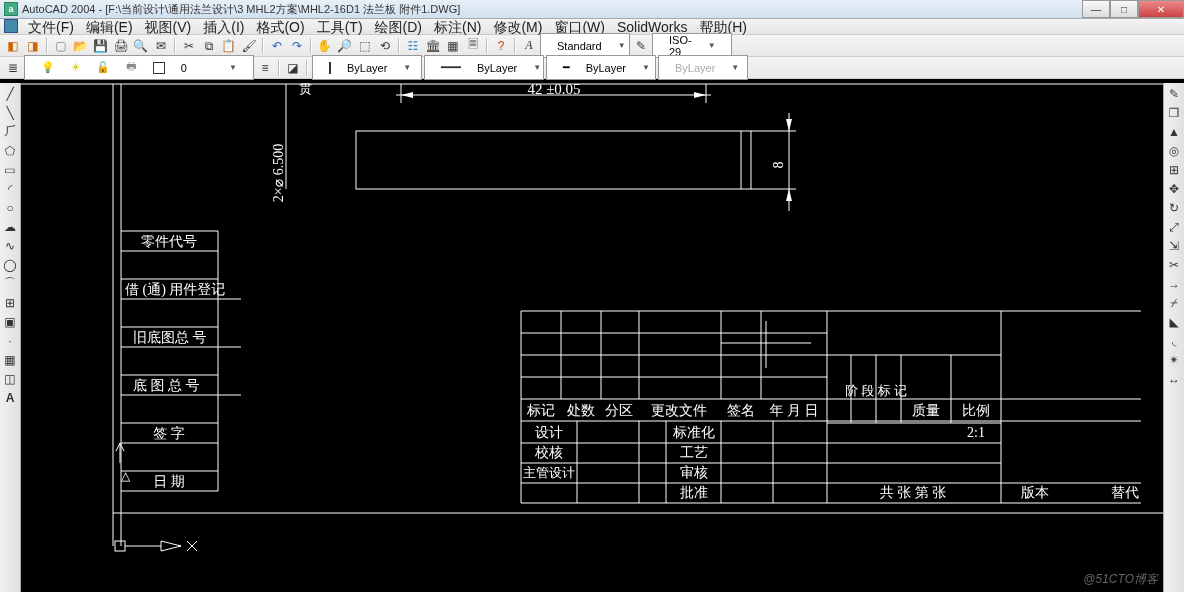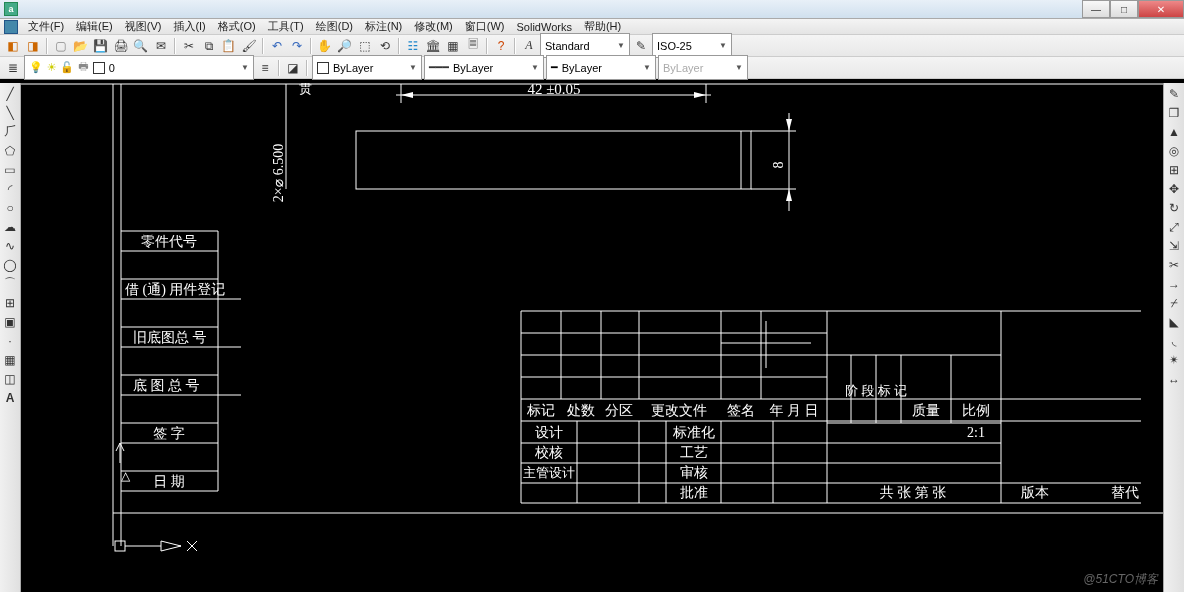--- a/index.html
+++ b/index.html
@@ -5,28 +5,28 @@
 * { margin: 0; padding: 0; box-sizing: border-box; font-family: "Microsoft YaHei", Arial, sans-serif; }
 body { width: 1184px; height: 592px; overflow: hidden; background: #000; position: relative; }
 
 .title-bar { height: 19px; background: linear-gradient(#e8f0f8,#d0e0ee); display: flex; align-items: center; font-size: 11px; padding-left: 4px; border-bottom: 1px solid #aaa; }
 .title-bar .app-icon { width: 14px; height: 14px; background: #4a8; border: 1px solid #285; margin-right: 4px; display: inline-flex; align-items: center; justify-content: center; color: #fff; font-size: 9px; font-weight: bold; }
 .title-bar .title-text { color: #333; }
 .win-btns { position: absolute; right: 0; top: 0; display: flex; }
 .win-btn { width: 28px; height: 18px; border: 1px solid #999; background: linear-gradient(#f8f8f8,#ddd); display: flex; align-items: center; justify-content: center; font-size: 10px; color: #333; }
 .win-btn.close { width: 46px; background: linear-gradient(#e88,#c44); color: #fff; }
 
-.menu-bar { height: 16px; background: linear-gradient(#f4f4f4,#e4e4e4); display: flex; align-items: center; font-size: 11px; padding-left: 4px; border-bottom: 1px solid #ccc; }
+.menu-bar { height: 16px; background: linear-gradient(#f4f4f4,#e4e4e4); display: flex; font-size: 14px; padding-left: 4px; border-bottom: 1px solid #ccc; }
 .menu-bar .doc-icon { width: 14px; height: 14px; background: #48a; border: 1px solid #258; margin-right: 4px; }
 .menu-bar span { padding: 0 6px; color: #222; }
 
 .toolbar-row { height: 22px; background: linear-gradient(#f4f4f4,#e8e8e8); display: flex; align-items: center; border-bottom: 1px solid #ccc; padding-left: 4px; gap: 2px; font-size: 11px; }
 .tb-btn { width: 18px; height: 18px; border: 1px solid transparent; display: flex; align-items: center; justify-content: center; font-size: 12px; color: #333; cursor: pointer; }
 .tb-sep { width: 2px; height: 16px; border-left: 1px solid #bbb; border-right: 1px solid #fff; margin: 0 2px; }
-.tb-combo { height: 25px; border: 1px solid #999; background: #fff; display: flex; align-items: center; padding: 0 4px; gap: 4px; font-size: 11px; }
+.tb-combo { height: 25px; border: 1px solid #999; background: #fff; display: flex; align-items: center; padding: 0 16px; gap: 16px; font-size: 11px; }
 .tb-combo .arrow { color: #555; font-size: 8px; }
 
 .layer-swatch { width: 12px; height: 12px; background: #fff; border: 1px solid #333; display: inline-block; }
 
 .main { position: absolute; top: 83px; left: 0; right: 0; bottom: 0; background: #000; }
 .left-tools { position: absolute; left: 0; top: 0; width: 21px; height: 100%; background: linear-gradient(90deg,#f0f0f0,#e0e0e0); border-right: 1px solid #aaa; display: flex; flex-direction: column; align-items: center; padding-top: 2px; gap: 2px; }
 .right-tools { position: absolute; right: 0; top: 0; width: 21px; height: 100%; background: linear-gradient(90deg,#f0f0f0,#e0e0e0); border-left: 1px solid #aaa; display: flex; flex-direction: column; align-items: center; padding-top: 2px; gap: 2px; }
 .vtool { width: 17px; height: 17px; display: flex; align-items: center; justify-content: center; font-size: 12px; color: #333; border: 1px solid transparent; }
 
 .canvas { position: absolute; left: 21px; right: 21px; top: 0; bottom: 0; background: #000; }
@@ -34,20 +34,21 @@
 .d-text { fill: #fff; font-family: "SimSun", serif; }
 .d-line { stroke: #fff; stroke-width: 1; fill: none; }
 
 .watermark { position: absolute; right: 26px; bottom: 4px; color: #666; font-size: 12px; font-style: italic; }
 </style>
 </head>
 <body>
 
 <div class="title-bar">
   <span class="app-icon">a</span>
+  <span class="title-text">AutoCAD 2004 - [F:\当前设计\通用法兰设计\3 MHL2方案\MHL2-16D1 法兰板 附件1.DWG]</span>
   <div class="win-btns">
     <div class="win-btn">—</div>
     <div class="win-btn">□</div>
     <div class="win-btn close">✕</div>
   </div>
 </div>
 
 <div class="menu-bar">
   <span class="doc-icon"></span>
   <span>文件(F)</span>
@@ -95,21 +96,21 @@
   <div class="tb-sep"></div>
   <div class="tb-btn" style="color:#c40">?</div>
   <div class="tb-sep"></div>
   <div class="tb-btn" style="font-style:italic;font-family:serif">A</div>
   <div class="tb-combo" style="width:90px">
     <span>Standard</span>
     <span class="arrow" style="margin-left:auto">▼</span>
   </div>
   <div class="tb-btn">✎</div>
   <div class="tb-combo" style="width:80px">
-    <span>ISO-25</span>
+    <span>ISO-29</span>
     <span class="arrow" style="margin-left:auto">▼</span>
   </div>
 </div>
 
 <div class="toolbar-row">
   <div class="tb-btn">≣</div>
   <div class="tb-combo" style="width:230px">
     <span style="color:#cc0">💡</span>
     <span style="color:#cc0">☀</span>
     <span style="color:#06a">🔓</span>

